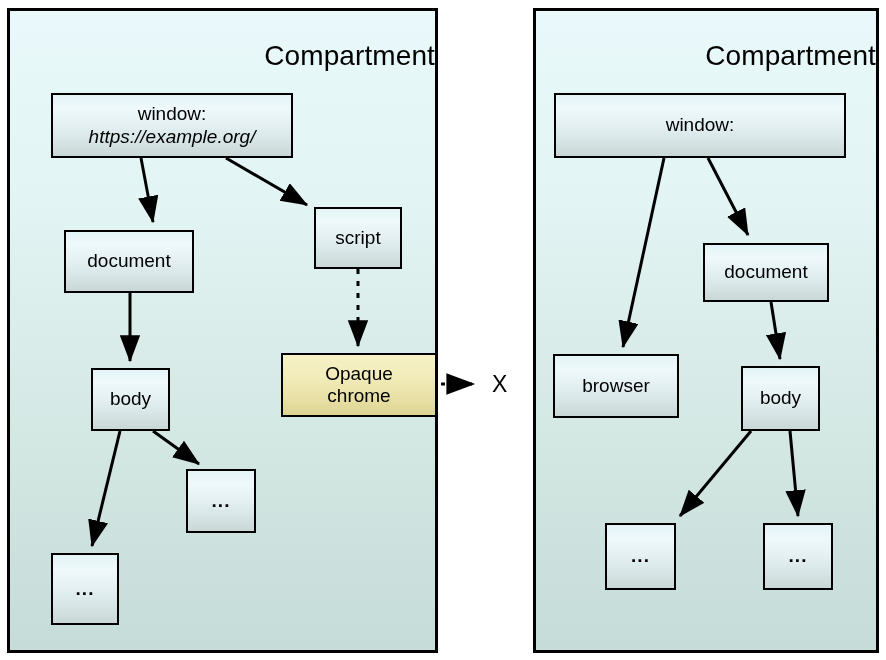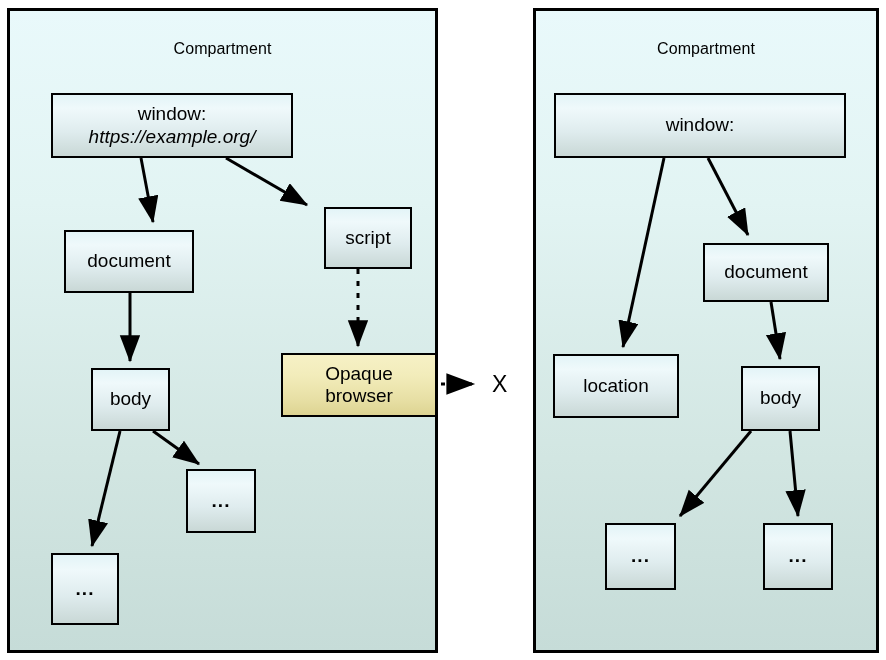--- a/index.html
+++ b/index.html
@@ -23,22 +23,22 @@
   .compartment {
     position: absolute;
     box-sizing: border-box;
     border: 3px solid #000000;
     background: linear-gradient(to bottom, #e9f9fb 0%, #e2f4f3 30%, #d2e6e2 70%, #c6dcd8 100%);
     overflow: hidden;
   }
   .compartment-title {
     position: absolute;
     width: 100%;
-    text-align: center;
-    font-size: 16px;
+    text-align: right;
+    font-size: 28px;
     color: #000;
     letter-spacing: 0.1px;
   }
   .node {
     position: absolute;
     box-sizing: border-box;
     border: 2.5px solid #000000;
     background: linear-gradient(to bottom, #e3f4f7 0%, #eff9fb 22%, #dfecee 60%, #c9d8d6 100%);
     display: flex;
     align-items: center;
@@ -125,31 +125,31 @@
 
   <div class="node" style="left:51px; top:93px; width:242px; height:65px;">
     <span class="line1">window:</span>
     <span class="line2">https://example.org/</span>
   </div>
 
   <div class="node" style="left:64px; top:230px; width:130px; height:63px;">
     <span>document</span>
   </div>
 
-  <div class="node" style="left:314px; top:207px; width:88px; height:62px;margin-left:10px;">
+  <div class="node" style="left:314px; top:207px; width:88px; height:62px;">
     <span>script</span>
   </div>
 
   <div class="node" style="left:91px; top:368px; width:79px; height:63px;">
     <span>body</span>
   </div>
 
   <div class="node wrapper" style="left:281px; top:353px; width:156px; height:64px;">
     <span class="line1">Opaque</span>
-    <span class="line1">browser</span>
+    <span class="line1">chrome</span>
   </div>
 
   <div class="node ellipsis" style="left:186px; top:469px; width:70px; height:64px;">
     <span>...</span>
   </div>
 
   <div class="node ellipsis" style="left:51px; top:553px; width:68px; height:72px;">
     <span>...</span>
   </div>
 
@@ -159,21 +159,21 @@
 
   <div class="node" style="left:554px; top:93px; width:292px; height:65px;">
     <span class="line1">window:</span>
   </div>
 
   <div class="node" style="left:703px; top:243px; width:126px; height:59px;">
     <span>document</span>
   </div>
 
   <div class="node" style="left:553px; top:354px; width:126px; height:64px;">
-    <span>location</span>
+    <span>browser</span>
   </div>
 
   <div class="node" style="left:741px; top:366px; width:79px; height:65px;">
     <span>body</span>
   </div>
 
   <div class="node ellipsis" style="left:605px; top:523px; width:71px; height:67px;">
     <span>...</span>
   </div>
 

